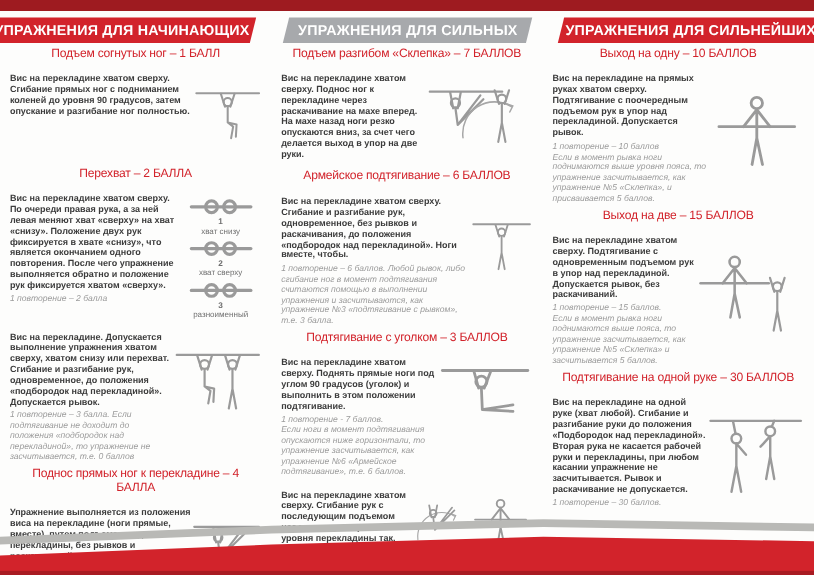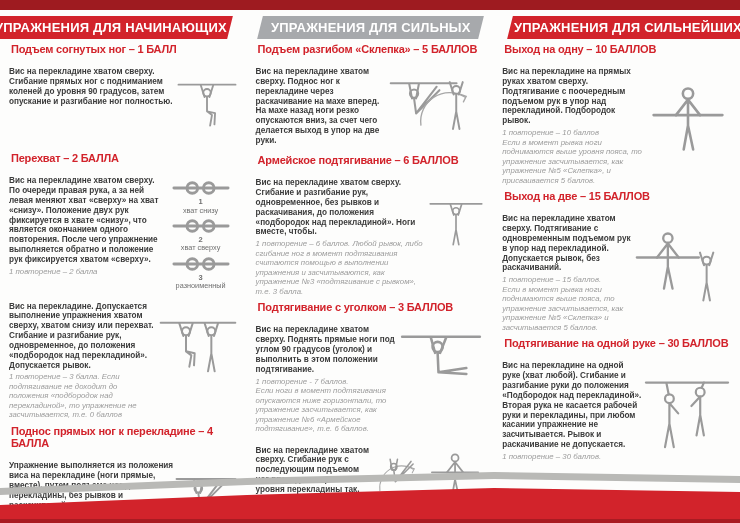--- a/index.html
+++ b/index.html
@@ -18,21 +18,21 @@
           transform:skewX(-14deg);z-index:4;position:relative;}
   .banner.red{background:#d2232b;}
   .banner.gray{background:#a7a9ac;}
   .banner span{transform:skewX(14deg);color:#fff;font-weight:700;font-size:13px;letter-spacing:.2px;white-space:nowrap;}
   .panel.p1 .banner{margin-left:-16px;margin-right:8px;}
   .panel.p2 .banner{margin-left:4px;margin-right:4px;}
   .panel.p3 .banner{margin-right:-16px;margin-left:8px;}
 
   
   .ex{margin-bottom:5px;}
-  .ex-title{margin:3px 2px 2px 2px;color:#d2232b;font-weight:700;
+  .ex-title{margin:3px 2px 2px 2px;text-align:center;color:#d2232b;font-weight:400;
             font-size:11px;line-height:1.1;letter-spacing:-.2px;}
   .ex-row{display:flex;align-items:flex-start;margin-top:12px;}
   .ex-text{flex:1 1 auto;min-width:0;}
   .ex-body{margin:0;color:#3b3b3b;font-weight:700;font-size:8.2px;line-height:1.2;}
   .ex-note{margin:2px 0 0 0;color:#9b9b9b;font-style:italic;font-size:7.8px;line-height:1.22;white-space:pre-line;}
   .ex-fig{flex:0 0 auto;}
   .ex-fig svg{display:block;}
   .fig-stroke{stroke:#9a9a9a;stroke-width:3;fill:none;stroke-linecap:round;stroke-linejoin:round;}
   .fig-stroke-thin{stroke:#a7a7a7;stroke-width:2;fill:none;stroke-linecap:round;}
 
@@ -176,21 +176,21 @@
         </div>
       </article>
     </section>
 
     <section class="panel p2">
       <div class="banner gray">
         <span>УПРАЖНЕНИЯ ДЛЯ СИЛЬНЫХ</span>
       </div>
 
       <article class="ex">
-        <h3 class="ex-title">Подъем разгибом «Склепка» – 5 БАЛЛОВ</h3>
+        <h3 class="ex-title">Подъем разгибом «Склепка» – 7 БАЛЛОВ</h3>
         <div class="ex-row">
           <div class="ex-text">
             <p class="ex-body">Вис на перекладине хватом сверху. Поднос ног к перекладине через раскачивание на махе вперед. На махе назад ноги резко опускаются вниз, за счет чего делается выход в упор на две руки.</p>
           </div>
           <div class="ex-fig">
             <svg width="96" height="82" viewBox="0 0 140 100">
               <path class="fig-stroke" d="M4 14 H100"></path>
               <use href="#f-legs-up"></use>
               <use href="#f-arc" transform="translate(30,0)"></use>
               <use href="#f-hang-straight" transform="translate(52,-2) scale(0.95)"></use>
@@ -251,21 +251,21 @@
 
     <section class="panel p3">
       <div class="banner red">
         <span>УПРАЖНЕНИЯ ДЛЯ СИЛЬНЕЙШИХ</span>
       </div>
 
       <article class="ex">
         <h3 class="ex-title">Выход на одну – 10 БАЛЛОВ</h3>
         <div class="ex-row">
           <div class="ex-text">
-            <p class="ex-body">Вис на перекладине на прямых руках хватом сверху. Подтягивание с поочередным подъемом рук в упор над перекладиной. Подбородок рывок.</p>
+            <p class="ex-body">Вис на перекладине на прямых руках хватом сверху. Подтягивание с поочередным подъемом рук в упор над перекладиной. Допускается рывок.</p>
             <p class="ex-note">1 повторение – 10 баллов
 Если в момент рывка ноги поднимаются выше уровня пояса, то упражнение засчитывается, как упражнение №5 «Склепка», и присваивается 5 баллов.</p>
           </div>
           <div class="ex-fig">
             <svg width="86" height="110" viewBox="0 0 100 120">
                 <use href="#f-above-bar" transform="translate(0,10)"></use>
               </svg>
           </div>
         </div>
       </article>

